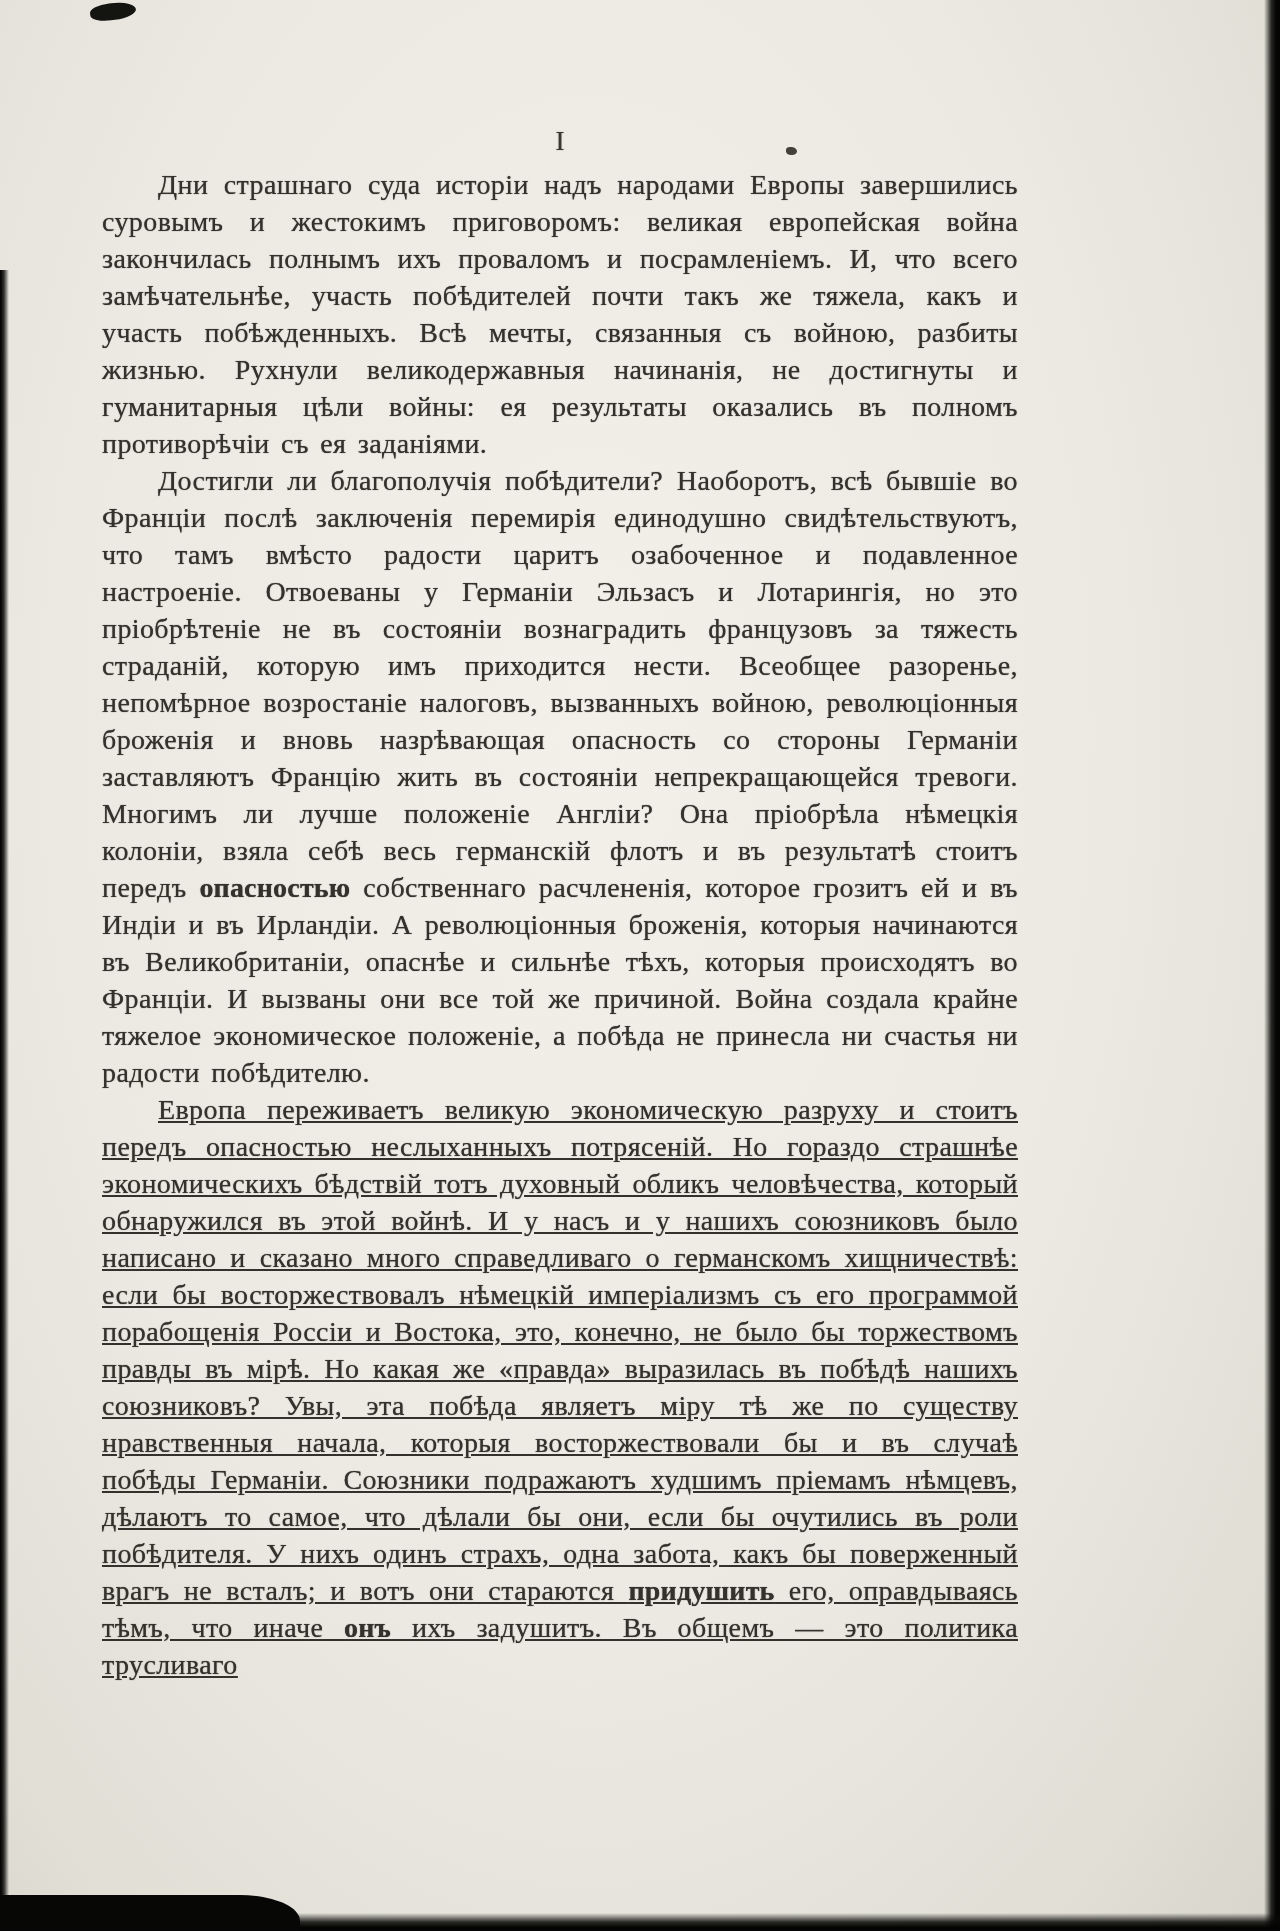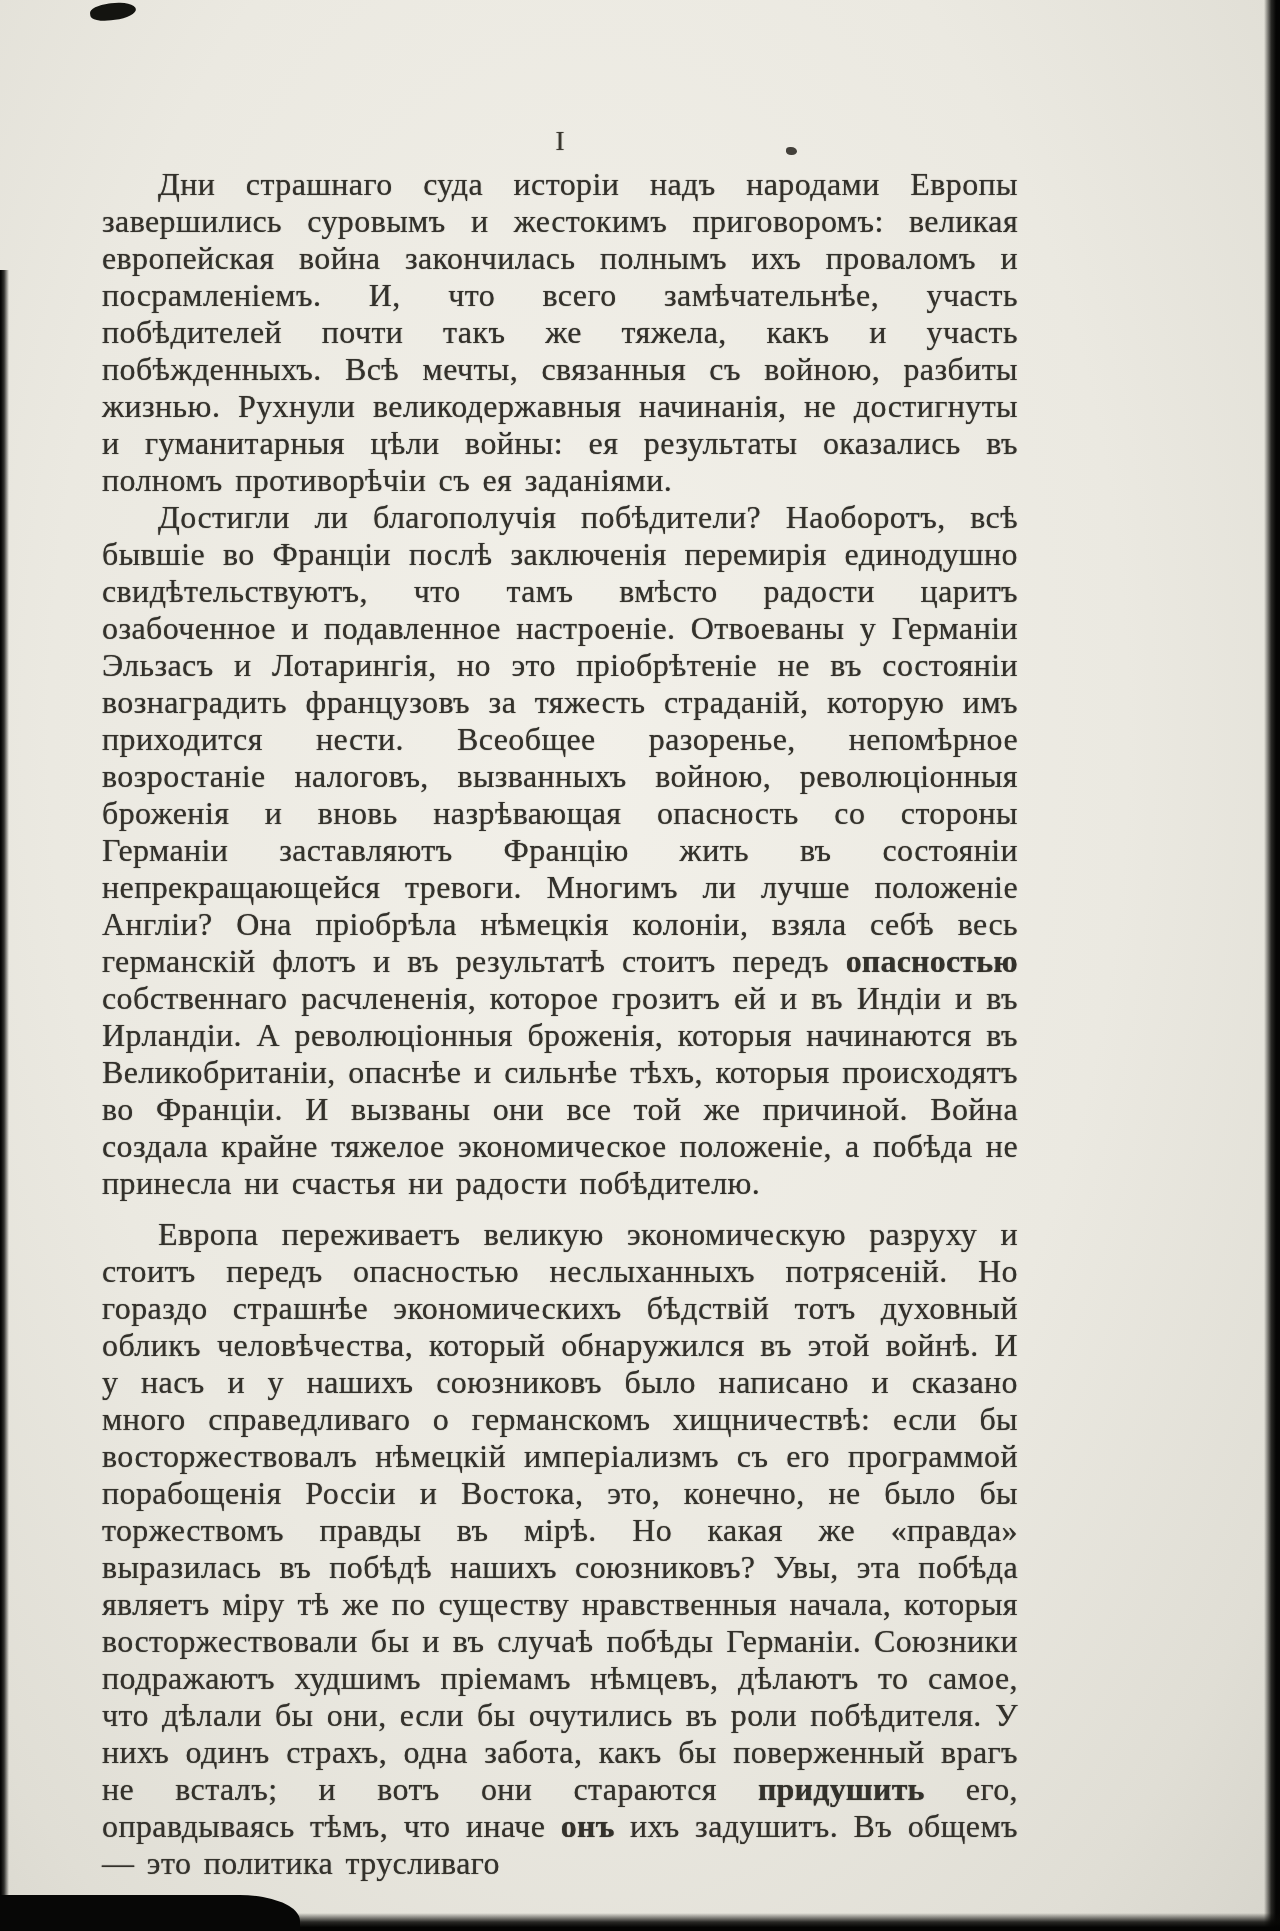--- a/index.html
+++ b/index.html
@@ -28,33 +28,33 @@
     font-size: 27px;
     color: #3a372f;
     text-shadow: 0 0 1px rgba(45,42,36,.8);
   }
   .text-block {
     position: absolute;
     left: 102px;
     top: 166px;
     width: 916px;
     color: #33312b;
-    font-size: 32px;
+    font-size: 28px;
     line-height: 37px;
     text-align: justify;
     letter-spacing: .4px;
     word-spacing: 4px;
   }
   .para {
     margin: 0;
     text-indent: 56px;
     text-shadow: 0 0 1px rgba(45,42,36,.78);
   }
   .para.gap {
-    margin-top: 14px;
+    text-decoration: underline;
   }
   .bold {
     font-weight: bold;
     letter-spacing: .2px;
   }
   
   .edge-right {
     position: absolute;
     top: 0;
     right: 0;

